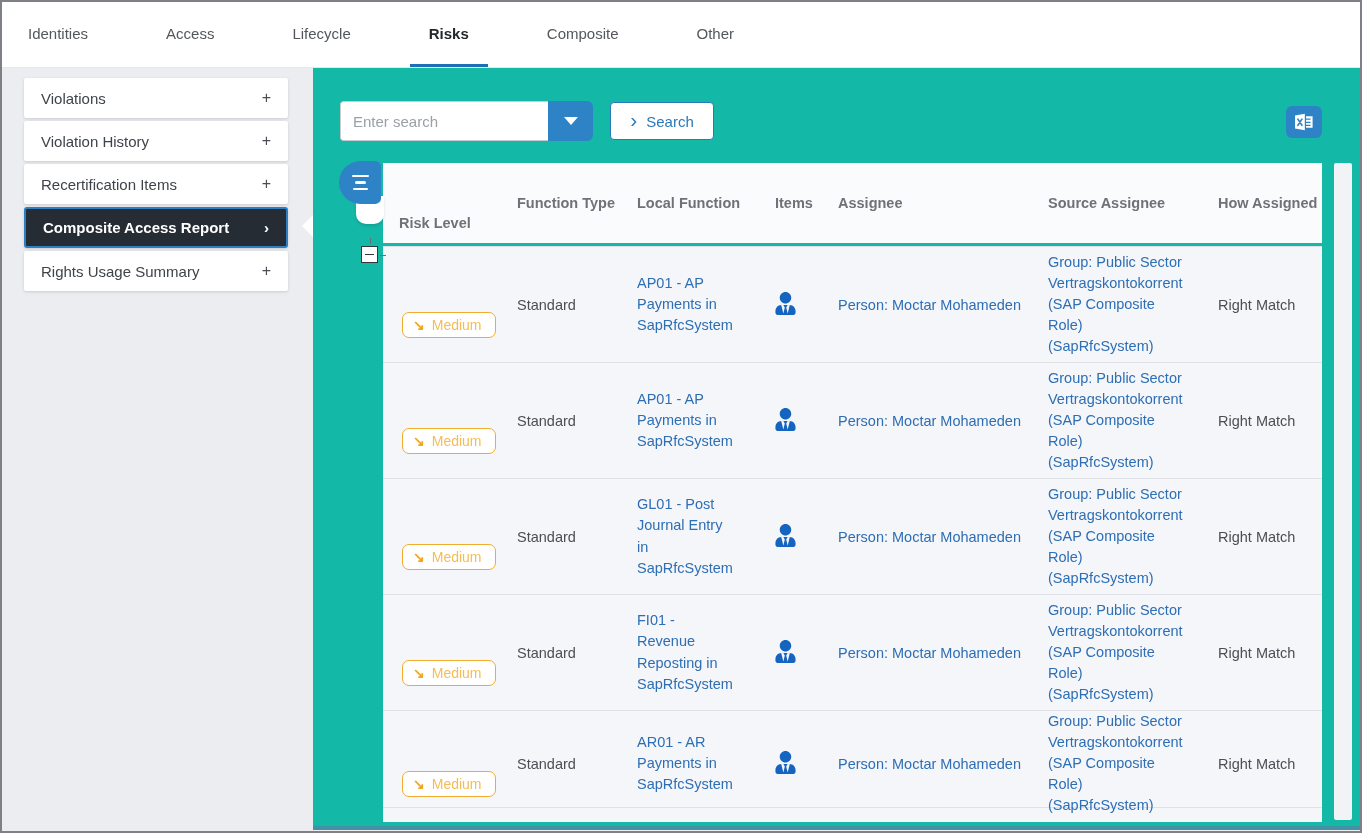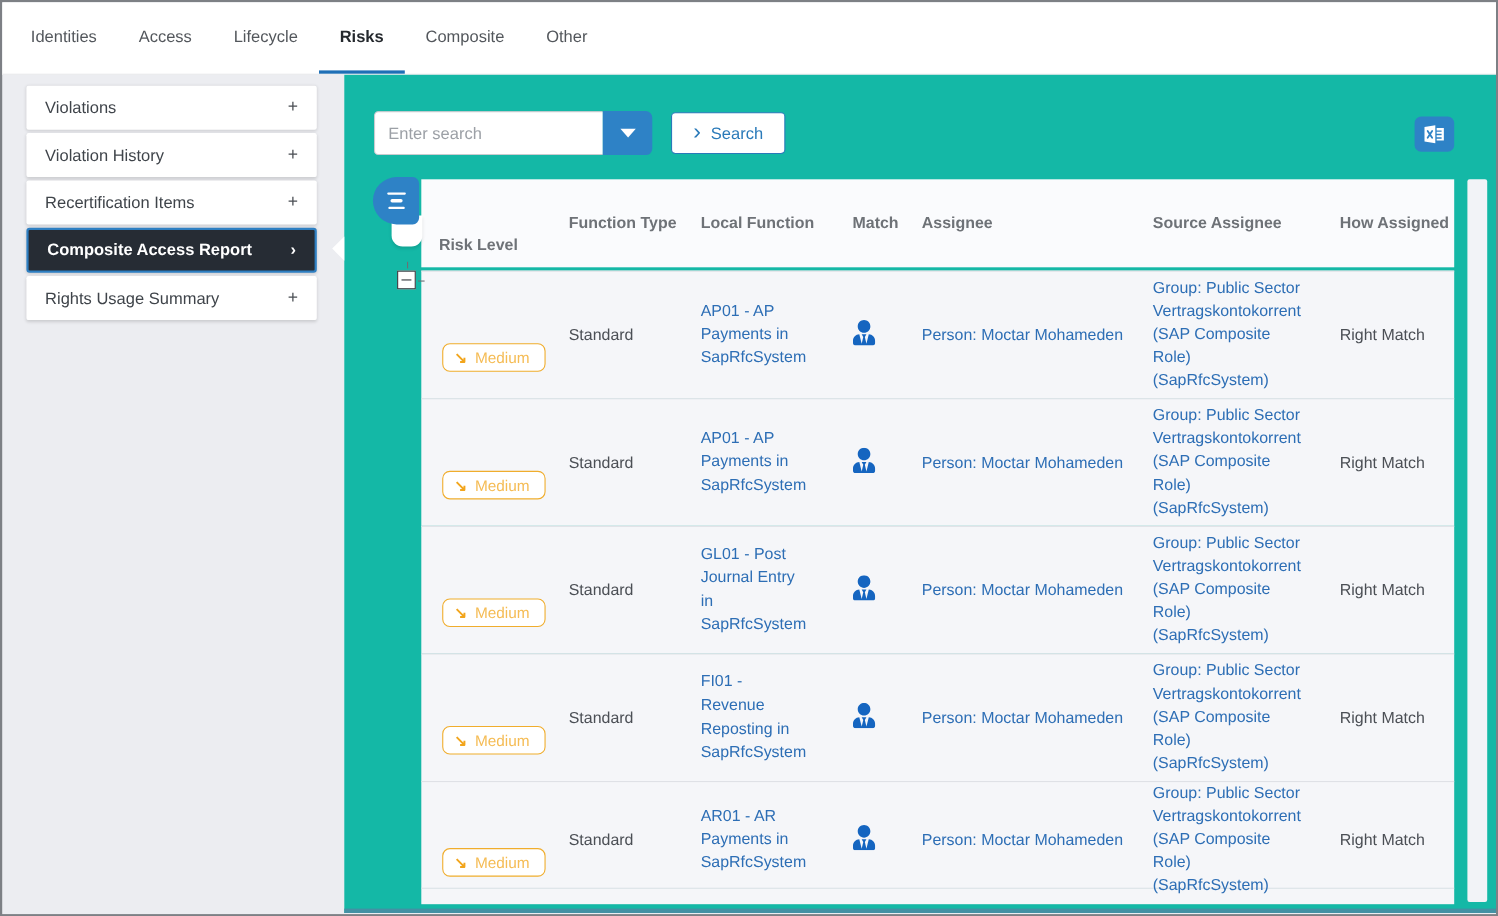--- a/index.html
+++ b/index.html
@@ -2,21 +2,21 @@
 <html><head>
 <meta charset="utf-8">
 <style>
   * { margin:0; padding:0; box-sizing:border-box; }
   html,body { width:1362px; height:833px; }
   body { font-family:"Liberation Sans", sans-serif; background:#fff; }
 
   .page { width:1362px; height:833px; border:2px solid #7d8085; background:#ecedf1; position:relative; overflow:hidden; }
 
   
-  .tabbar { height:66px; background:#fff; border-bottom:1px solid #e7e8ea; display:flex; align-items:stretch; padding-left:7px; }
+  .tabbar { height:66px; background:#fff; border-bottom:1px solid #e7e8ea; display:flex; align-items:stretch; padding-left:7px;gap:40px; }
   .tab { display:flex; align-items:center; padding:0 19px; font-size:15px; color:#53575c; cursor:pointer; border-bottom:3px solid transparent; }
   .tab.active { color:#24282d; font-weight:700; border-bottom-color:#1e6fb6; }
 
   
   .content { position:relative; width:100%; height:762px; }
 
   
   .sidebar { position:absolute; left:22px; top:10px; width:264px; }
   .side-item { height:40px; background:#fff; margin-bottom:3px; display:flex; align-items:center; justify-content:space-between;
     padding:0 17px; font-size:15px; color:#3f444a; box-shadow:0 1px 3px rgba(0,0,0,.14); border-radius:2px; cursor:pointer; }
@@ -151,21 +151,21 @@
       <div class="tree-tab"></div>
       <div class="tree-toggle">
         <span class="minus"></span>
       </div>
 
       <section class="table">
         <div class="thead">
           <div class="th c1">Risk Level</div>
           <div class="th c2">Function Type</div>
           <div class="th c3">Local Function</div>
-          <div class="th c4">Match</div>
+          <div class="th c4">Items</div>
           <div class="th c5">Assignee</div>
           <div class="th c6">Source Assignee</div>
           <div class="th c7">How Assigned</div>
         </div>
 
         <div class="trow">
           <div class="c1"><span class="badge">
                 <span class="badge-arrow">↘</span>
                 <span class="badge-label">Medium</span>
               </span></div>

